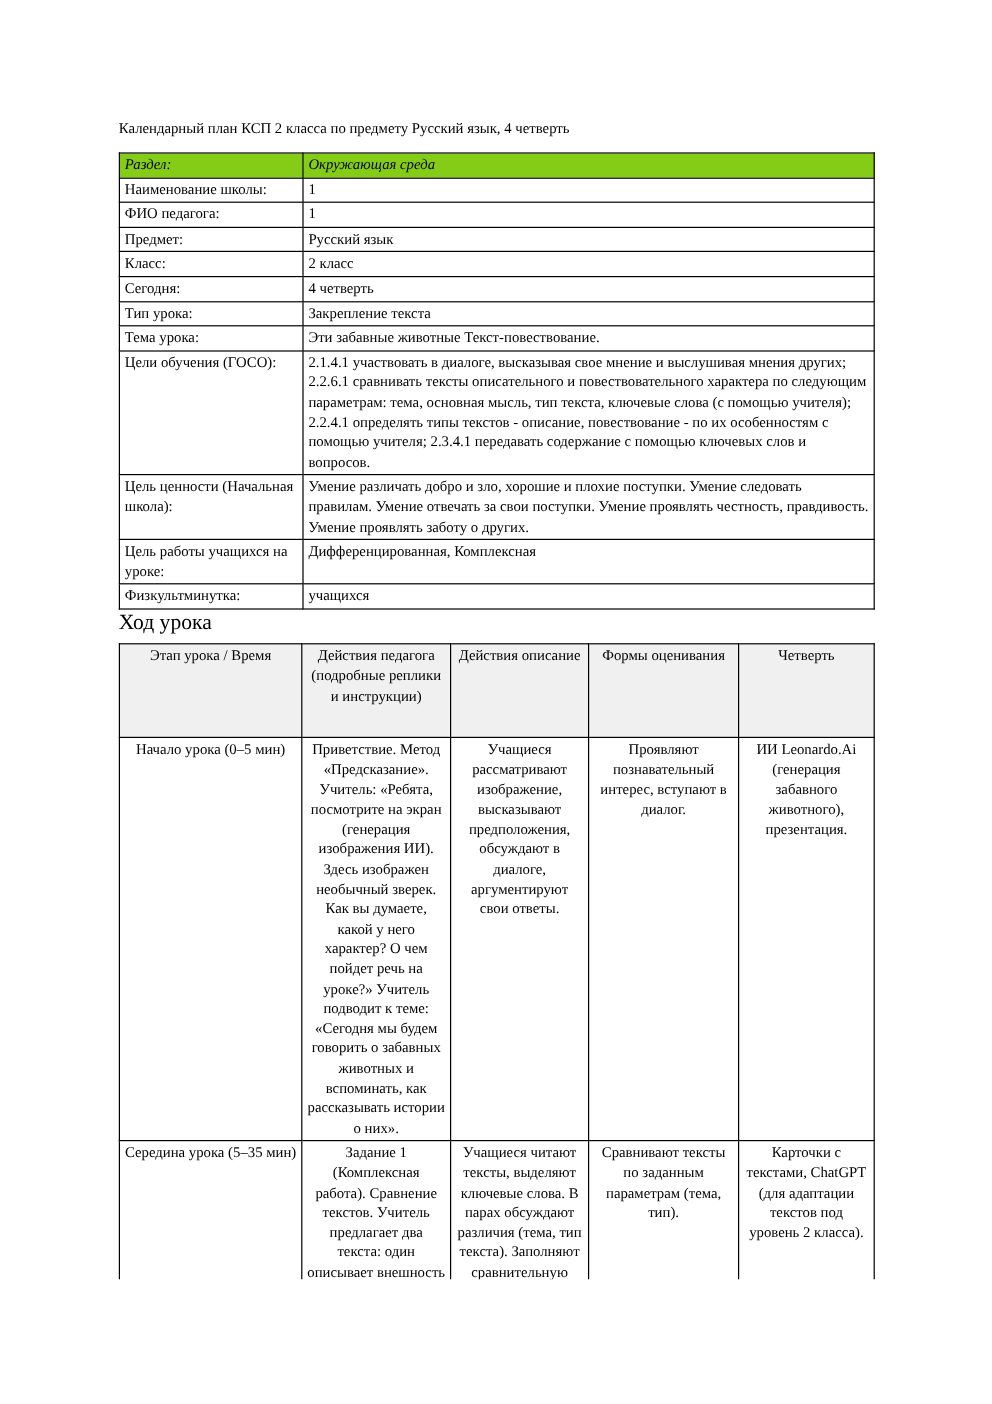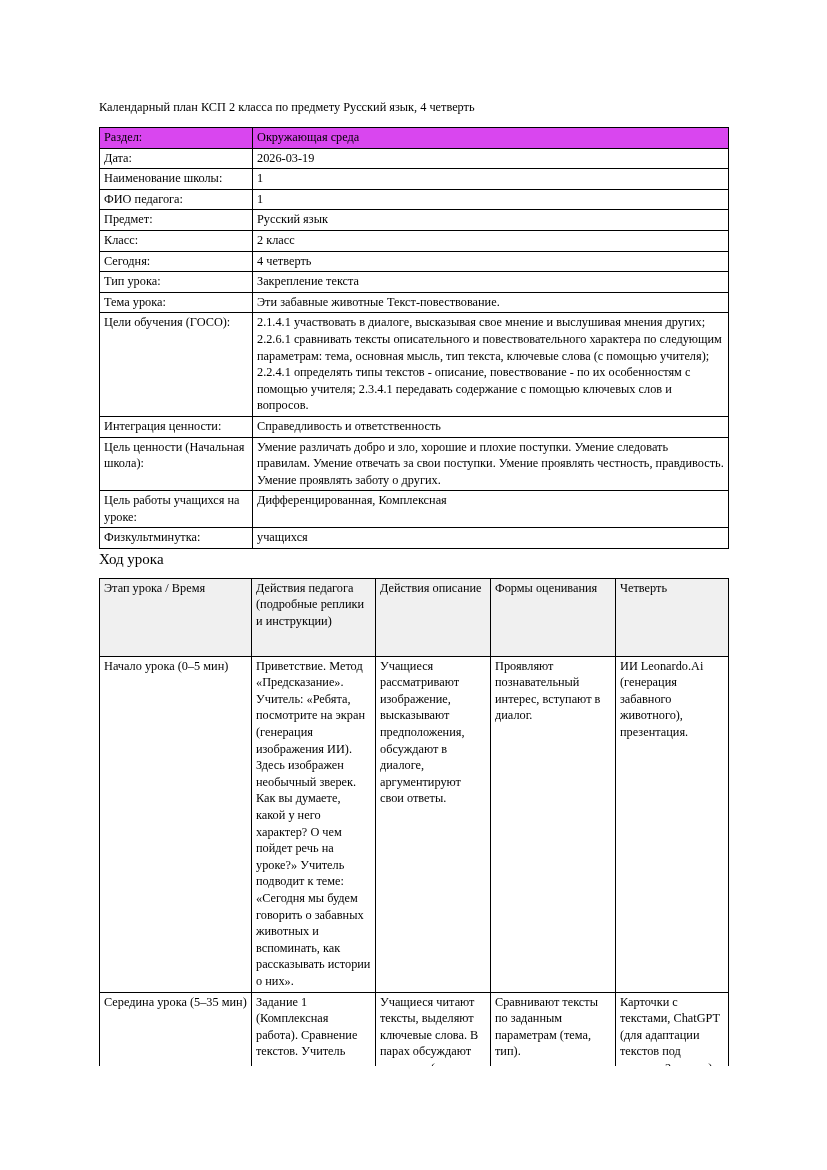--- a/index.html
+++ b/index.html
@@ -44,41 +44,43 @@
     line-height: 16.6px;
   }
   table.grid td {
     border: 1px solid #000000;
     padding: 1px 4px 2px 4px;
     vertical-align: top;
     word-wrap: break-word;
     overflow-wrap: break-word;
   }
   table.grid tr.shaded td {
-    background: #d946ef;
+    background: #84cc16;
+    font-style: italic;
   }
   
   .info-table col.c1 { width: 153px; }
   .info-table col.c2 { width: 476px; }
 
   .section-label {
-    font-size: 15px;
+    font-size: 18px;
     line-height: 16.6px;
     margin: 2px 0 10px 0;
   }
 
   
   .lesson-table col.l1 { width: 152px; }
   .lesson-table col.l2 { width: 124px; }
   .lesson-table col.l3 { width: 115px; }
   .lesson-table col.l4 { width: 125px; }
   .lesson-table col.l5 { width: 113px; }
 
   .lesson-table td {
     padding: 1px 3px 2px 4px;
+    text-align: center;
   }
   .lesson-table tr.header-row td {
     background: #f0f0f0;
     height: 74px;
   }
   .clip-wrap {
     position: absolute;
     left: 0;
     top: 0;
     width: 827px;
@@ -99,24 +101,20 @@
         <colgroup>
             <col class="c1">
             <col class="c2">
           </colgroup>
         <tbody>
           <tr class="shaded">
             <td>Раздел:</td>
             <td>Окружающая среда</td>
           </tr>
           <tr>
-            <td>Дата:</td>
-            <td>2026-03-19</td>
-          </tr>
-          <tr>
             <td>Наименование школы:</td>
             <td>1</td>
           </tr>
           <tr>
             <td>ФИО педагога:</td>
             <td>1</td>
           </tr>
           <tr>
             <td>Предмет:</td>
             <td>Русский язык</td>
@@ -133,24 +131,20 @@
             <td>Тип урока:</td>
             <td>Закрепление текста</td>
           </tr>
           <tr>
             <td>Тема урока:</td>
             <td>Эти забавные животные Текст-повествование.</td>
           </tr>
           <tr>
             <td>Цели обучения (ГОСО):</td>
             <td>2.1.4.1 участвовать в диалоге, высказывая свое мнение и выслушивая мнения других; 2.2.6.1 сравнивать тексты описательного и повествовательного характера по следующим параметрам: тема, основная мысль, тип текста, ключевые слова (с помощью учителя); 2.2.4.1 определять типы текстов - описание, повествование - по их особенностям с помощью учителя; 2.3.4.1 передавать содержание с помощью ключевых слов и вопросов.</td>
-          </tr>
-          <tr>
-            <td>Интеграция ценности:</td>
-            <td>Справедливость и ответственность</td>
           </tr>
           <tr>
             <td>Цель ценности (Начальная школа):</td>
             <td>Умение различать добро и зло, хорошие и плохие поступки. Умение следовать правилам. Умение отвечать за свои поступки. Умение проявлять честность, правдивость. Умение проявлять заботу о других.</td>
           </tr>
           <tr>
             <td>Цель работы учащихся на уроке:</td>
             <td>Дифференцированная, Комплексная</td>
           </tr>
           <tr>

